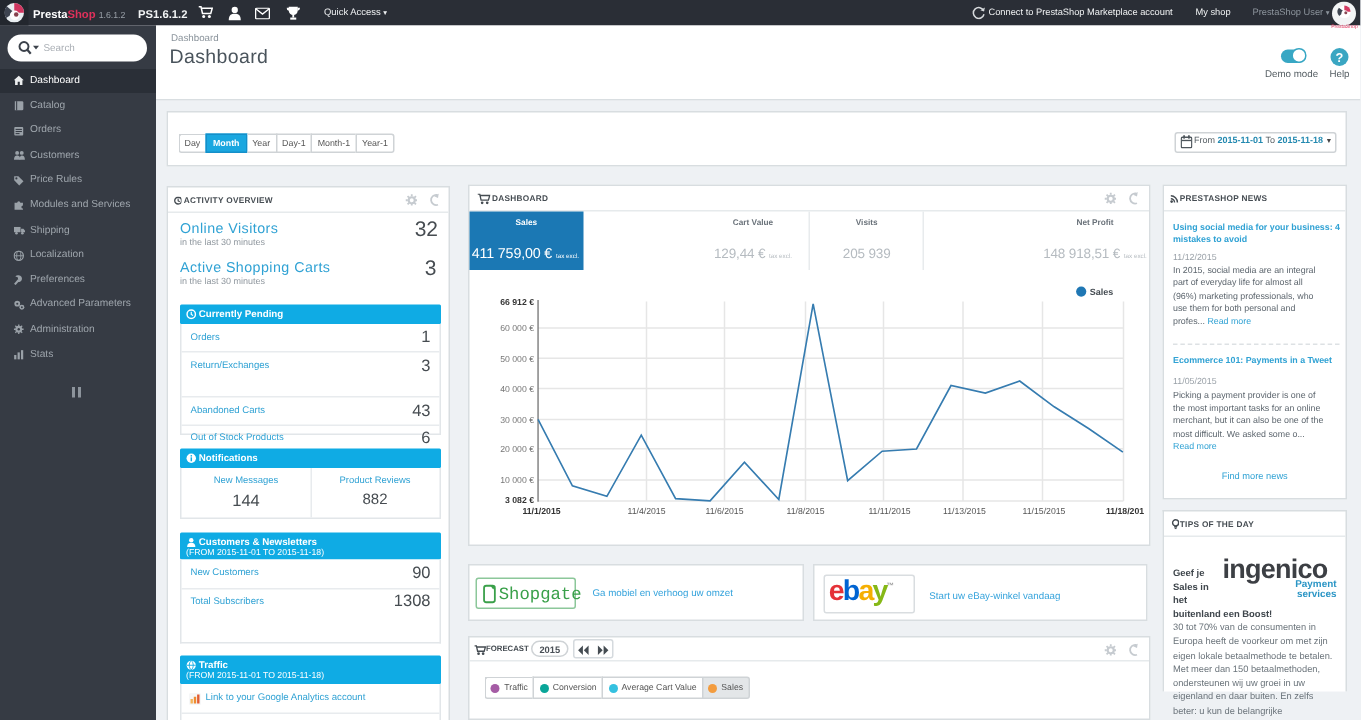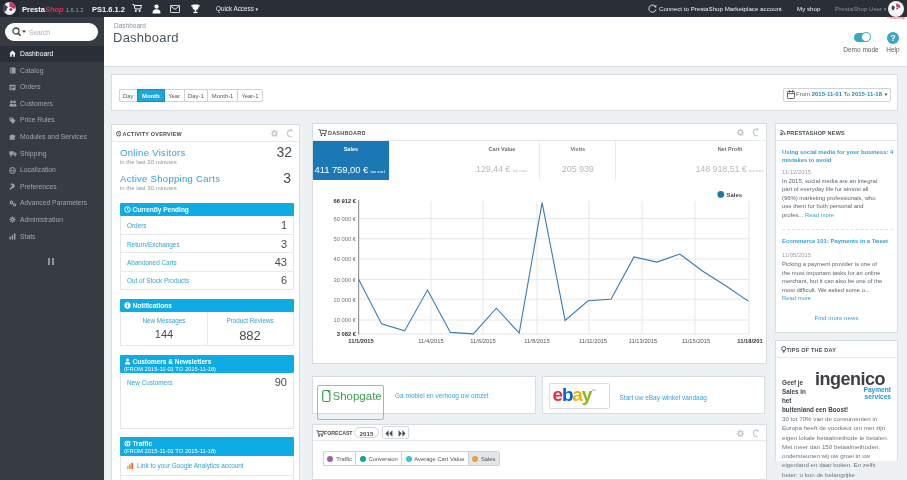--- a/index.html
+++ b/index.html
@@ -39,21 +39,21 @@
 <div class="abs" id="sidebar"></div>
 <div class="abs" id="chead"></div>
 <div class="abs" style="left:0;top:0;width:19px;height:17px;background:#23272e;"></div>
 <svg class="abs" style="left:3px;top:2px;" width="13" height="13">
  <circle cx="6.5" cy="6.5" r="6.5" fill="#e9eef1"></circle>
  <path d="M6.5 0 A6.5 6.5 0 0 1 13 6.5 L6.5 6.5 Z" fill="#d0355f"></path>
  <path d="M1.5 2.2 A6.5 6.5 0 0 0 1.1 10 L6.5 6.5 Z" fill="#3e4450"></path>
  <circle cx="6.8" cy="8.2" r="3.2" fill="#fdfdfd"></circle>
  <circle cx="7.8" cy="7.6" r="1.5" fill="#86424e"></circle>
 </svg>
-<div class="abs" style="left:22px;top:4.5px;font-size:7.5px;font-weight:bold;color:#fff;">Presta<span style="color:#e0315b;font-style:italic;">Shop</span> <span style="font-size:5.8px;font-weight:normal;color:#99a0a8;">1.6.1.2</span></div>
+<div class="abs" style="left:22px;top:4.5px;font-size:7.5px;font-weight:bold;color:#fff;">Presta<span style="color:#e0315b;">Shop</span> <span style="font-size:5.8px;font-weight:normal;color:#99a0a8;">1.6.1.2</span></div>
 <div class="abs" style="left:92px;top:5px;font-size:7.5px;font-weight:bold;color:#f2f4f5;">PS1.6.1.2</div>
 
 <svg class="abs" style="left:132px;top:4px;" width="10" height="9" viewBox="0 0 10 9">
  <path d="M0.5 0.5 L2 0.5 L3 5 L8.5 5 L9.5 1.5 L2.5 1.5" stroke="#fff" stroke-width="1" fill="none"></path>
  <circle cx="3.8" cy="7" r="1" fill="#fff"></circle>
       <circle cx="7.6" cy="7" r="1" fill="#fff"></circle>
 </svg>
 <svg class="abs" style="left:152px;top:3.5px;" width="9" height="10" viewBox="0 0 9 10">
  <circle cx="4.5" cy="2.6" r="2.1" fill="#fff"></circle>
  <path d="M0.5 9.5 C0.5 6.2 2 5.2 4.5 5.2 C7 5.2 8.5 6.2 8.5 9.5 Z" fill="#fff"></path>
@@ -251,21 +251,21 @@
  </div>
  <div class="atable" style="top:90.5px;height:74px;">
   <div class="arow" style="height:18.4px;">
           <span class="alab">Orders</span>
           <span class="anum">1</span>
         </div>
   <div class="arow" style="height:18.4px;">
           <span class="alab">Return/Exchanges</span>
           <span class="anum">3</span>
         </div>
-  <div class="arow" style="height:18.4px;">
+  <div class="arow" style="height:18.4px;margin-top:12px;">
           <span class="alab">Abandoned Carts</span>
           <span class="anum">43</span>
         </div>
   <div class="arow" style="height:18.4px;">
           <span class="alab">Out of Stock Products</span>
           <span class="anum">6</span>
         </div>
  </div>
 
  <div class="bluebar" style="top:173.5px;height:13px;">
@@ -274,35 +274,39 @@
           <rect x="3.5" y="3.3" width="1.1" height="3" fill="#0fabe4"></rect>
           <rect x="3.5" y="1.6" width="1.1" height="1.1" fill="#0fabe4"></rect>
         </svg>
   <span style="position:absolute;left:12.5px;top:3.5px;font-size:6.5px;font-weight:bold;">Notifications</span>
  </div>
  <div class="atable" style="top:186.5px;height:34.5px;">
   <div style="position:absolute;left:50%;top:0;width:1px;height:100%;background:#e8ebee;"></div>
   <div style="position:absolute;left:0;top:5px;width:50%;text-align:center;font-size:6.3px;color:#30a2d4;">New Messages</div>
   <div style="position:absolute;left:50%;top:5px;width:50%;text-align:center;font-size:6.3px;color:#30a2d4;">Product Reviews</div>
   <div style="position:absolute;left:0;top:16px;width:50%;text-align:center;font-size:11px;color:#464c51;">144</div>
-  <div style="position:absolute;left:50%;top:16px;width:50%;text-align:center;font-size:13px;color:#464c51;">882</div>
+  <div style="position:absolute;left:50%;top:16px;width:50%;text-align:center;font-size:10px;color:#464c51;">882</div>
  </div>
 
  <div class="bluebar" style="top:229.5px;height:18.5px;">
   <svg style="position:absolute;left:4px;top:3.2px;" width="7" height="7" viewBox="0 0 9 9">
           <circle cx="4.5" cy="2.7" r="1.9" fill="#fff"></circle>
           <path d="M1 8.5 C1 5.7 2.5 4.9 4.5 4.9 C6.5 4.9 8 5.7 8 8.5 Z" fill="#fff"></path>
         </svg>
   <span style="position:absolute;left:12.5px;top:3px;font-size:6.5px;font-weight:bold;">Customers &amp; Newsletters</span>
   <span style="position:absolute;left:4px;top:11px;font-size:5.8px;">(FROM 2015-11-01 TO 2015-11-18)</span>
  </div>
  <div class="atable" style="top:248px;height:56px;">
   <div class="arow" style="height:18.6px;text-align:center;">
           <span class="alab">New Customers</span>
           <span class="anum">90</span>
+        </div>
+  <div class="arow" style="height:18.6px;">
+          <span class="alab">Total Subscribers</span>
+          <span class="anum">1308</span>
         </div>
  </div>
 
  <div class="bluebar" style="top:312px;height:18.5px;">
   <svg style="position:absolute;left:4px;top:3.2px;" width="7" height="7" viewBox="0 0 8 8">
           <circle cx="4" cy="4" r="3.5" fill="#fff"></circle>
           <path d="M4 0.5 C2 2 2 6 4 7.5 C6 6 6 2 4 0.5 M0.5 4 h7" stroke="#0fabe4" stroke-width="0.7" fill="none"></path>
         </svg>
   <span style="position:absolute;left:12.5px;top:3px;font-size:6.5px;font-weight:bold;">Traffic</span>
   <span style="position:absolute;left:4px;top:11px;font-size:5.8px;">(FROM 2015-11-01 TO 2015-11-18)</span>
@@ -394,21 +398,21 @@
    <text x="224" y="162.5">11/8/2015</text>
    <text x="280" y="162.5">11/11/2015</text>
    <text x="330" y="162.5">11/13/2015</text>
    <text x="383" y="162.5">11/15/2015</text>
    <text x="437" y="162.5" font-weight="bold" fill="#333">11/18/201</text>
   </g>
  </svg>
 </div>
 
 <div class="abs panel" style="left:312px;top:376px;width:223.5px;height:38px;">
- <div style="position:absolute;left:3.5px;top:8px;width:67.5px;height:35px;border:1px solid #8cc79a;border-radius:2px;">
+ <div style="position:absolute;left:3.5px;top:8px;width:67.5px;height:21px;border:1px solid #8cc79a;border-radius:2px;font-family:Liberation Mono, monospace;">
   <svg style="position:absolute;left:4px;top:3px;" width="10" height="14" viewBox="0 0 10 14">
    <rect x="0.7" y="1.5" width="7.2" height="11" rx="1.5" fill="none" stroke="#3aa04a" stroke-width="1.2"></rect>
    <path d="M4.5 0.8 L8.2 2 L6.8 4 Z" fill="#3aa04a"></path>
   </svg>
   <span style="position:absolute;left:15px;top:3.5px;font-size:11.5px;color:#3aa04a;">Shopgate</span>
  </div>
  <div style="position:absolute;left:82px;top:15px;font-size:6.5px;color:#35a3dc;">Ga mobiel en verhoog uw omzet</div>
 </div>
 <div class="abs panel" style="left:541.5px;top:376px;width:223.5px;height:38px;">
  <div style="position:absolute;left:6px;top:6px;width:61px;height:26px;border:1px solid #d9dde0;border-radius:2px;background:#fff;">

